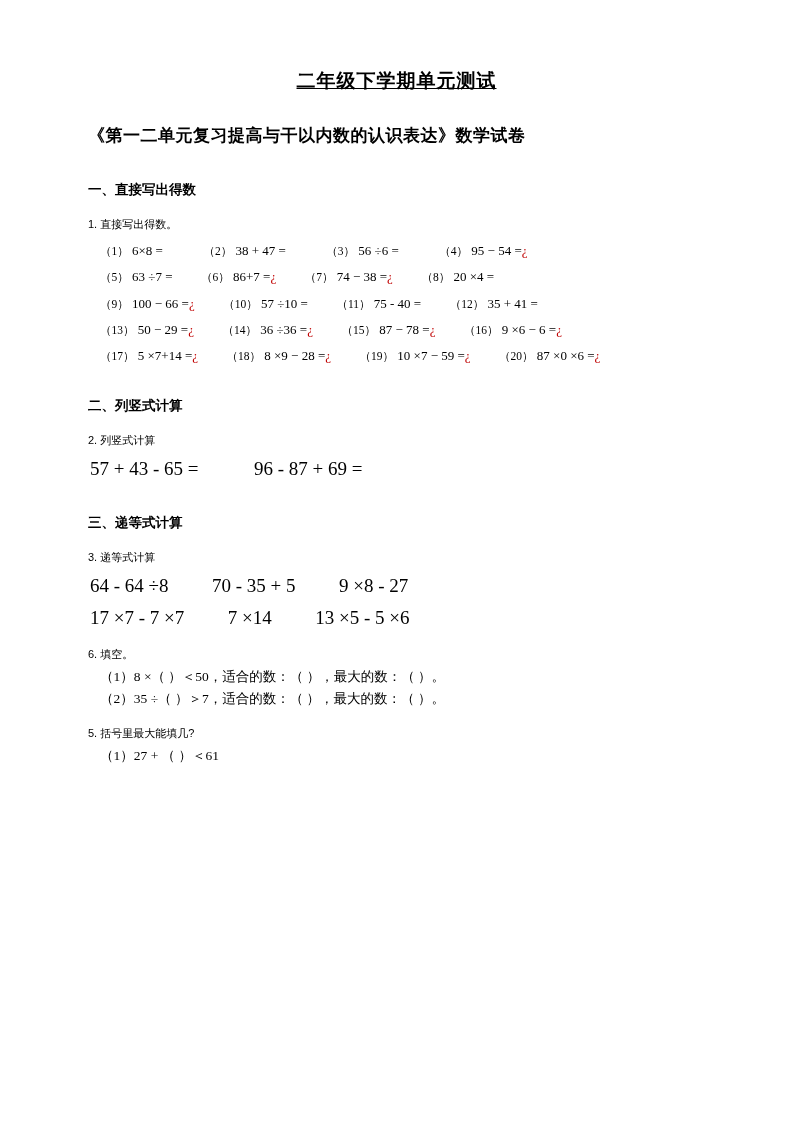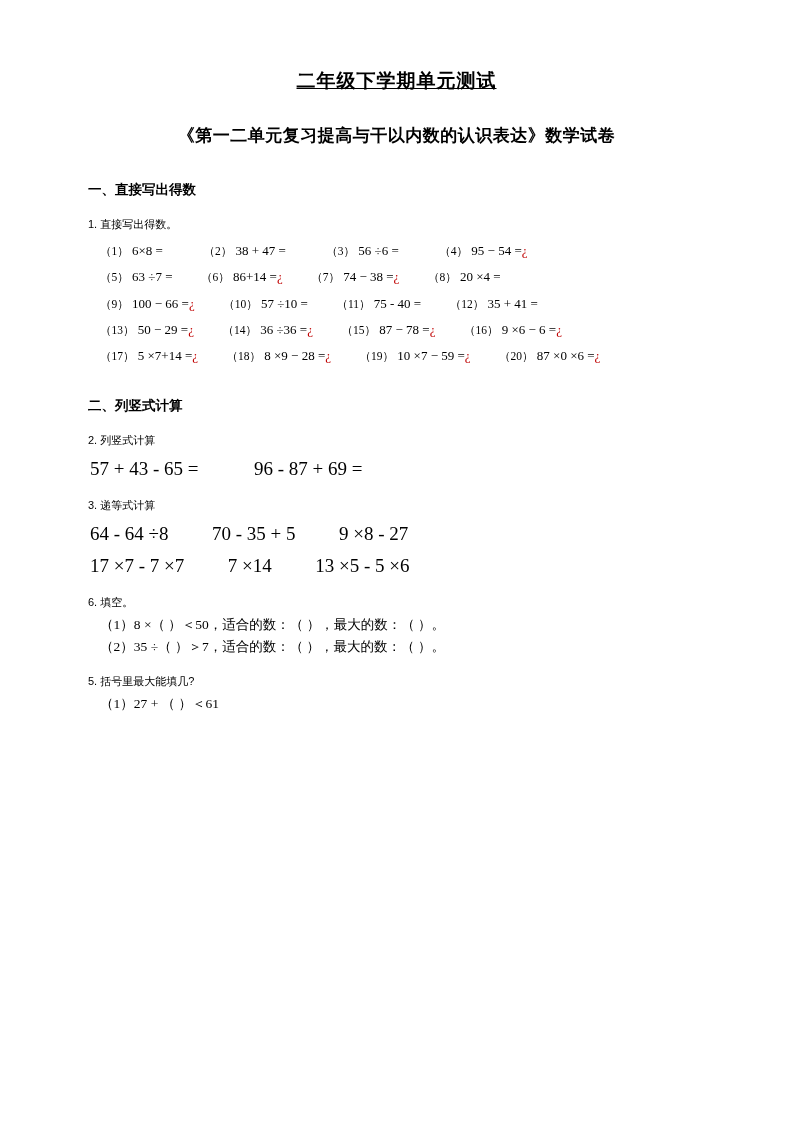--- a/index.html
+++ b/index.html
@@ -25,21 +25,20 @@
   .title-main {
     text-align: center;
     font-family: "Liberation Sans", sans-serif;
     font-weight: bold;
     font-size: 19px;
     letter-spacing: 1px;
     margin-top: 68px;
     text-decoration: underline;
   }
   .title-sub {
-    text-align: center;
     font-family: Liberation Serif, serif;
     font-weight: bold;
     font-size: 17px;
     letter-spacing: 0.5px;
     margin-top: 30px;
   }
   .section-head {
     font-family: Liberation Mono, monospace;
     font-weight: bold;
     font-size: 13.5px;
@@ -102,21 +101,21 @@
     <span class="item"><span class="num">（2）</span> <span>38 + 47 =</span></span>
     <span class="gap-md"></span>
     <span class="item"><span class="num">（3）</span> <span>56 ÷6 =</span></span>
     <span class="gap-md"></span>
     <span class="item"><span class="num">（4）</span> <span>95 − 54 =</span><span class="red">¿</span></span>
   </div>
 
   <div class="row indent">
     <span class="item"><span class="num">（5）</span> <span>63 ÷7 =</span></span>
     <span class="gap-sm"></span>
-    <span class="item"><span class="num">（6）</span> <span>86+14 =</span><span class="red">¿</span></span>
+    <span class="item"><span class="num">（6）</span> <span>86+7 =</span><span class="red">¿</span></span>
     <span class="gap-sm"></span>
     <span class="item"><span class="num">（7）</span> <span>74 − 38 =</span><span class="red">¿</span></span>
     <span class="gap-sm"></span>
     <span class="item"><span class="num">（8）</span> <span>20 ×4 =</span></span>
   </div>
 
   <div class="row indent">
     <span class="item"><span class="num">（9）</span> <span>100 − 66 =</span><span class="red">¿</span></span>
     <span class="gap-sm"></span>
     <span class="item"><span class="num">（10）</span> <span>57 ÷10 =</span></span>
@@ -147,20 +146,21 @@
   </div>
 
   <div class="section-head">二、列竖式计算</div>
   <div class="q-label">2. 列竖式计算</div>
   <div class="op-row">
     <span>57 + 43 - 65 =</span>
     <span class="gap-lg"></span>
     <span>96 - 87 + 69 =</span>
   </div>
 
+  <div class="section-head">三、递等式计算</div>
   <div class="q-label">3. 递等式计算</div>
   <div class="op-row">
     <span>64 - 64 ÷8</span>
     <span class="gap-md"></span>
     <span>70 - 35 + 5</span>
     <span class="gap-md"></span>
     <span>9 ×8 - 27</span>
   </div>
   <div class="op-row">
     <span>17 ×7 - 7 ×7</span>

